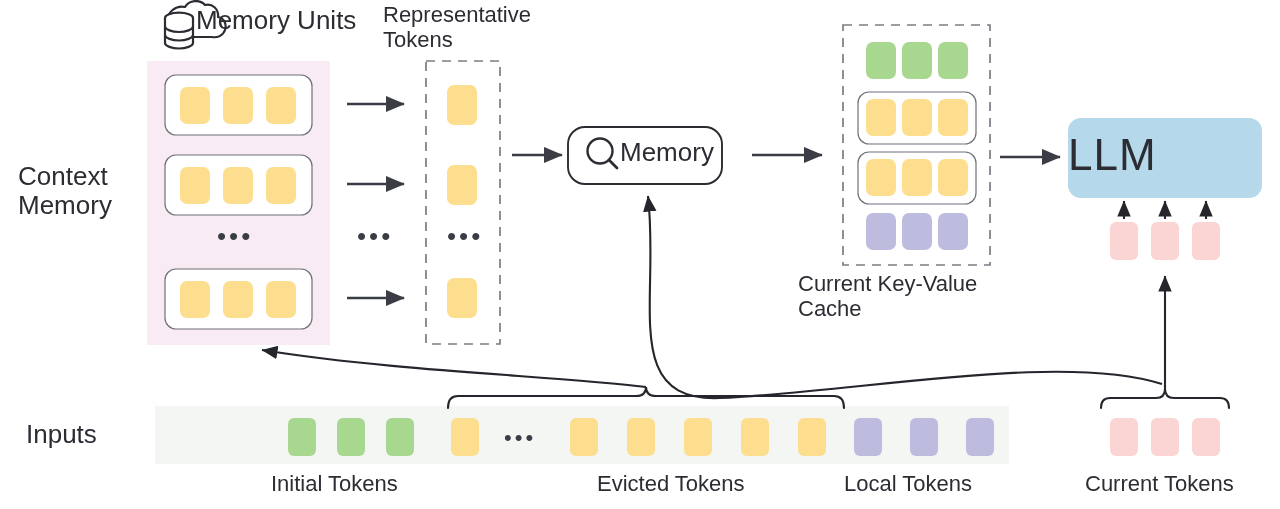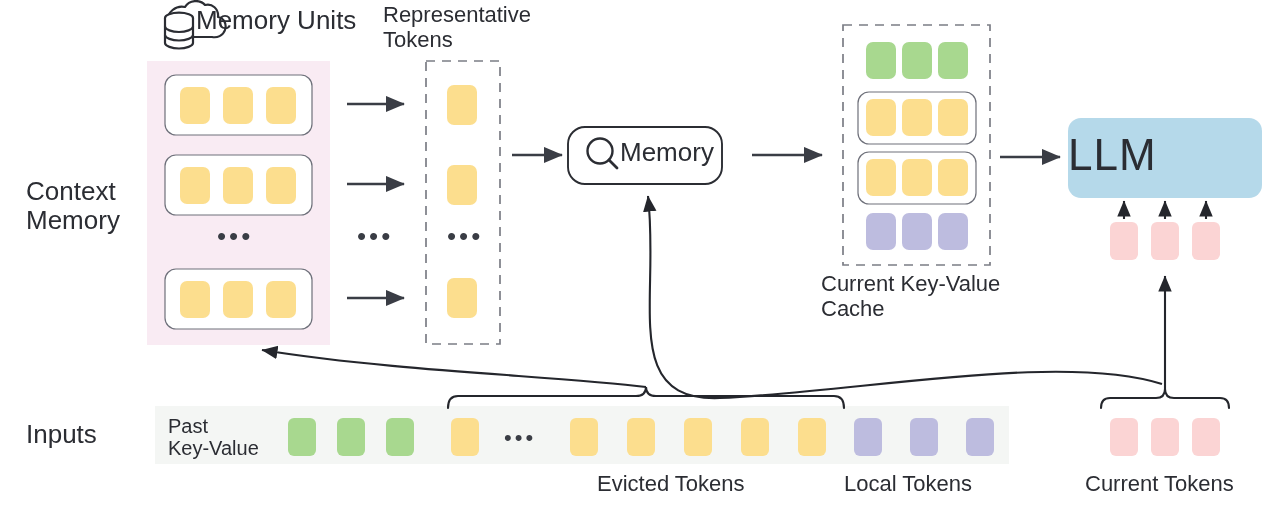--- a/index.html
+++ b/index.html
@@ -161,43 +161,42 @@
       <path d="M165,26.5 C165,29.5 172,32 179,32 C186,32 193,29.5 193,26.5" fill="none" stroke="#2B2D33" stroke-width="2.2"></path>
       <path d="M165,35 C165,38 172,40.5 179,40.5 C186,40.5 193,38 193,35" fill="none" stroke="#2B2D33" stroke-width="2.2"></path>
     </g>
   </svg>
 
   <div class="lbl t26" style="left:196px; top:6px;">Memory Units</div>
 
   <div class="lbl t22 ctr" style="left:383px; top:3px; width:160px;">Representative
 Tokens</div>
 
-  <div class="lbl t26" style="left:26px; top:162px;margin-top:15px;">Context
+  <div class="lbl t26" style="left:18px; top:162px;">Context
 Memory</div>
 
   <div class="lbl t26" style="left:217px; top:222px; letter-spacing:3px; color:#3A3D45;">•••</div>
 
   <div class="lbl t26" style="left:357px; top:222px; letter-spacing:3px; color:#3A3D45;">•••</div>
 
   <div class="lbl t26" style="left:447px; top:222px; letter-spacing:3px; color:#3A3D45;">•••</div>
 
   <div class="lbl t26" style="left:620px; top:138px;">Memory</div>
 
-  <div class="lbl t22 ctr" style="left:821px; top:272px; width:192px;">Current Key-Value
+  <div class="lbl t22 ctr" style="left:798px; top:272px; width:192px;">Current Key-Value
 Cache</div>
 
   <div class="lbl t44 ctr" style="left:1068px; top:130px; width:160px; letter-spacing:1px;">LLM</div>
 
   <div class="lbl t26" style="left:26px; top:420px;">Inputs</div>
 
-  <div class="lbl t20" style="left:168px; top:415px;">Past
-Key-Value</div>
 
   <div class="lbl t22" style="left:504px; top:426px; letter-spacing:3px; color:#3A3D45;">•••</div>
 
+  <div class="lbl t22 ctr" style="left:271px; top:472px; width:160px;">Initial Tokens</div>
 
   <div class="lbl t22 ctr" style="left:597px; top:472px; width:160px;">Evicted Tokens</div>
 
   <div class="lbl t22 ctr" style="left:844px; top:472px; width:160px;">Local Tokens</div>
 
   <div class="lbl t22 ctr" style="left:1085px; top:472px; width:160px;">Current Tokens</div>
 
 </div>
 
 </body></html>

